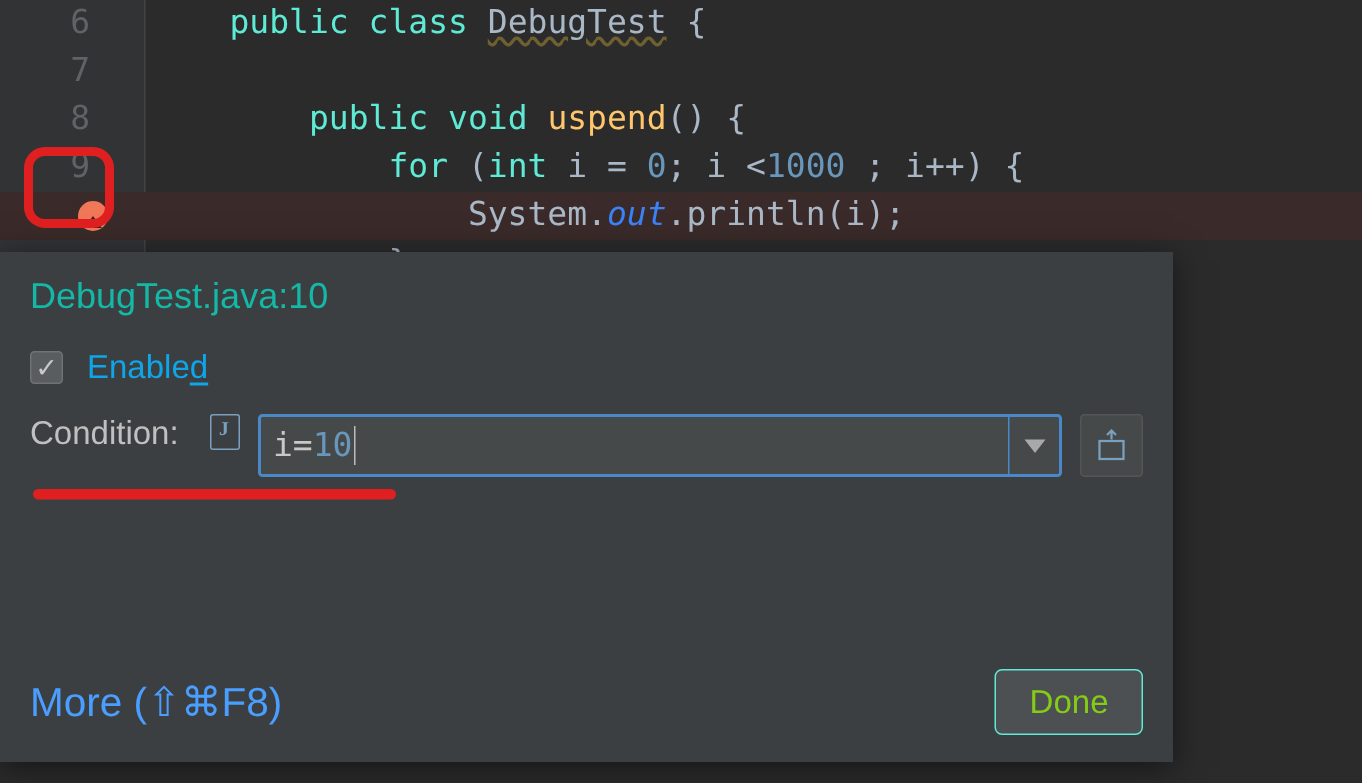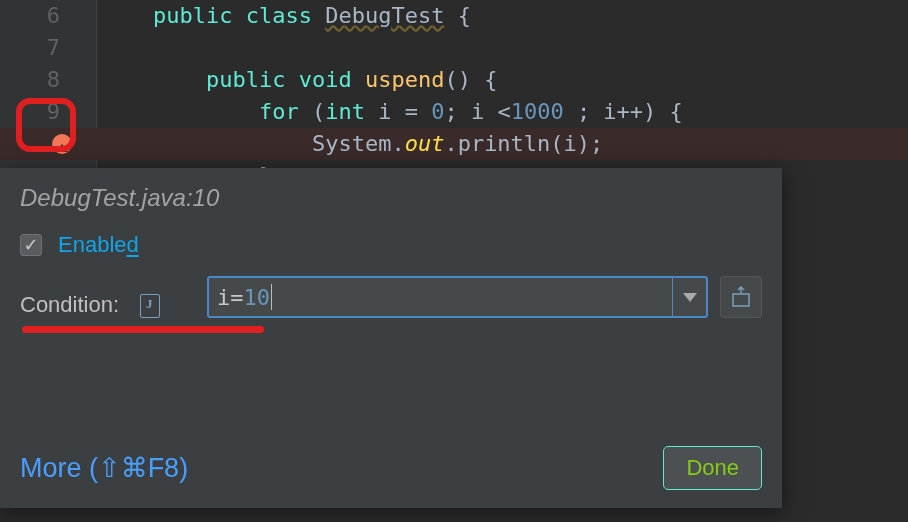--- a/index.html
+++ b/index.html
@@ -38,21 +38,21 @@
     flex-shrink: 0;
     position: relative;
   }
   .code {
     color: #a9b7c6;
     font-size: 22px;
   }
   .k { color: #5eead4; } 
   .t { color: #a9b7c6; } 
   .n { color: #6897bb; } 
-  .s { color: #fde047; font-style: italic; } 
+  .s { color: #3b82f6; font-style: italic; } 
   .cls {
     color: #a9b7c6;
     text-decoration-line: underline;
     text-decoration-style: wavy;
     text-decoration-color: #706030;
   }
   .m { color: #ffc66d; } 
   .br-annot {
     position: absolute;
     left: 16px;
@@ -91,24 +91,23 @@
     height: 340px;
     background: #3c3f41;
     color: #bbbbbb;
     font-family: -apple-system, "Helvetica Neue", Arial, sans-serif;
     font-size: 22px;
     padding: 16px 20px 18px 20px;
     box-shadow: 0 4px 20px rgba(0,0,0,0.5);
     z-index: 20;
   }
   .popup-title {
-    color: #a3a3a3;
+    color: #14b8a6;
     font-size: 24px;
     margin-bottom: 20px;
-    font-style: italic;
   }
   .row {
     display: flex;
     align-items: center;
     margin-bottom: 18px;
     gap: 16px;
   }
   .cb {
     width: 22px;
     height: 22px;
@@ -143,21 +142,21 @@
     position: absolute;
     left: 4px;
     top: 4px;
     width: 10px;
     height: 10px;
     background: #bfbfbf;
     border-radius: 50%;
   }
   .cond-row {
     display: flex;
-    align-items: flex-end;
+    align-items: flex-start;
     gap: 12px;
     margin-top: 10px;
     margin-bottom: 8px;
   }
   .cond-label { color: #c0c0c0; min-width: 108px; }
   .doc-icon {
     width: 20px;
     height: 24px;
     border: 1px solid #7aa0c0;
     border-radius: 2px;
@@ -180,21 +179,20 @@
     background: #45494a;
     border: 2px solid #4a88c7;
     border-radius: 3px;
     display: flex;
     align-items: center;
     padding: 0 8px;
     font-family: Menlo, Consolas, monospace;
     font-size: 22px;
     color: #c8c8c8;
     position: relative;
-    margin-left: 35px;
   }
   .cond-input .val .num { color: #6897bb; }
   .caret {
     width: 1px;
     height: 26px;
     background: #bbbbbb;
     margin-left: 1px;
   }
   .dd {
     position: absolute;

